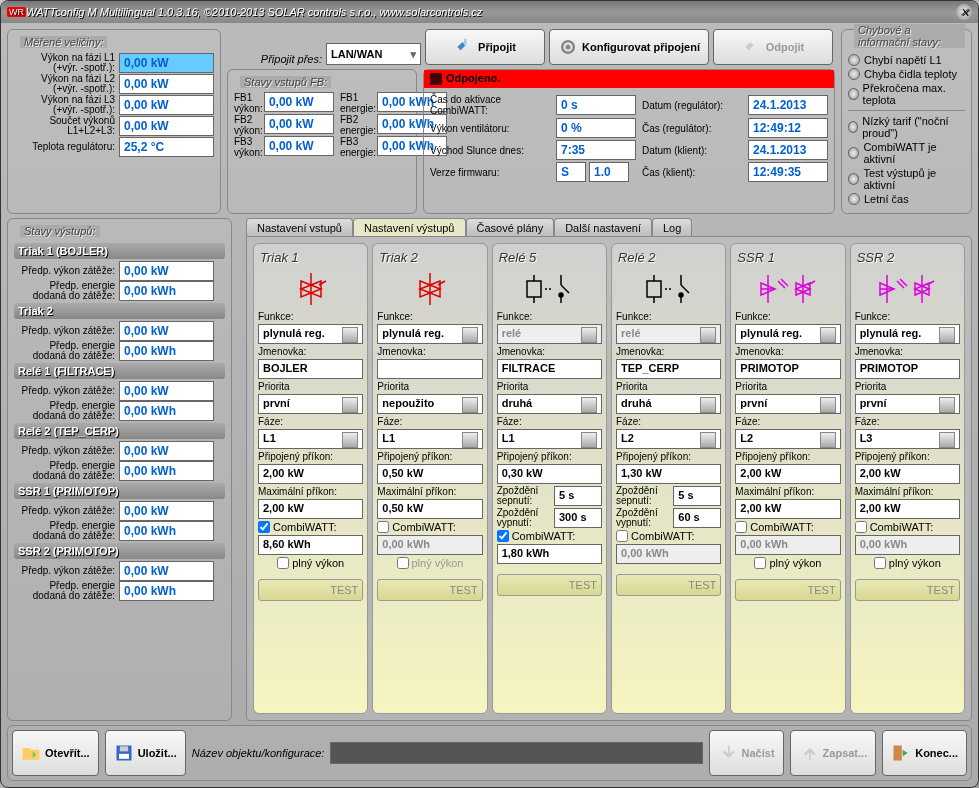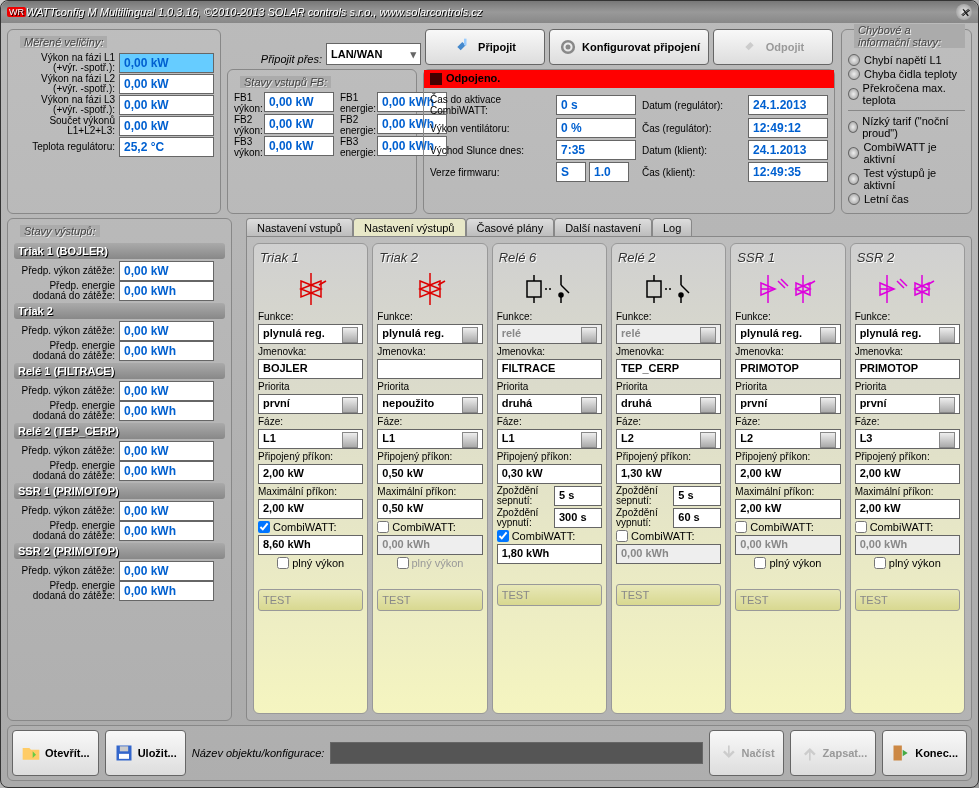--- a/index.html
+++ b/index.html
@@ -48,21 +48,21 @@
 .tabbody{border:1px solid #888;border-radius:0 4px 4px 4px;padding:6px;background:rgba(255,255,255,0.1);flex:1;display:flex;gap:4px}
 .outcol{flex:1;border:1px solid #999;border-radius:6px;background:linear-gradient(#d0d0d0,#f5f5c0);padding:4px;display:flex;flex-direction:column;gap:2px;min-width:0}
 .outhead{font-style:italic;font-size:13px;color:#333;text-shadow:1px 1px 0 #fff;padding:2px}
 .svgicon{height:40px;display:flex;align-items:center;justify-content:center}
 .flbl{font-size:10px}
 .inp{border:1px solid #666;background:#fff;padding:2px 4px;font-weight:bold;height:20px;width:100%;display:flex;align-items:flex-start;justify-content:space-between}
 .inp.combo2::after{content:"";width:14px;height:14px;background:linear-gradient(#eee,#aaa);border:1px solid #888;display:inline-block}
 .inp.dis{background:#eee;color:#888}
 .chk{display:flex;align-items:center;gap:3px;font-size:10px}
 .chk input{width:12px;height:12px}
-.testbtn{border:1px solid #999;background:linear-gradient(#e8e8b8,#d8d890);color:#888;padding:4px;text-align:left;border-radius:3px;margin-top:18px}
+.testbtn{border:1px solid #999;background:linear-gradient(#e8e8b8,#d8d890);color:#888;padding:4px;text-align:right;border-radius:3px;margin-top:8px}
 .splitrow{display:flex;gap:3px;align-items:center}
 .splitrow .slbl2{font-size:10px;flex:1;line-height:10px}
 .splitrow .inp{width:48px}
 .bottombar{display:flex;gap:6px;padding:4px;align-items:center}
 .bottombar .btn{height:46px}
 .bottombar .lbl{font-style:italic}
 .bottombar input[type=text]{flex:1;border:1px solid #666;background:#555;color:#fff;height:22px;padding:2px 4px}
 .mainarea{flex:1;display:flex;gap:14px}
 .rightside{flex:1;display:flex;flex-direction:column}
 </style>
@@ -377,21 +377,21 @@
                 <span>CombiWATT:</span>
               </div>
     <div class="inp dis">0,00 kWh</div>
     <div class="chk" style="justify-content:center">
                 <input type="checkbox" style="">
                 <span style="color:#999">plný výkon</span>
               </div>
     <div class="testbtn">TEST</div>
   </div>
             <div class="outcol">
-    <div class="outhead">Relé 6</div>
+    <div class="outhead">Relé 5</div>
     <div class="svgicon">
                 <svg width="60" height="36">
                   <g stroke="#000" stroke-width="1.5" fill="none">
                     <rect x="8" y="10" width="14" height="16"></rect>
                     <line x1="15" y1="4" x2="15" y2="10"></line>
                     <line x1="15" y1="26" x2="15" y2="32"></line>
                     <line x1="26" y1="18" x2="34" y2="18" stroke-dasharray="2"></line>
                     <line x1="42" y1="4" x2="42" y2="14"></line>
                     <line x1="42" y1="14" x2="50" y2="22"></line>
                     <circle cx="42" cy="24" r="2" fill="#000"></circle>

